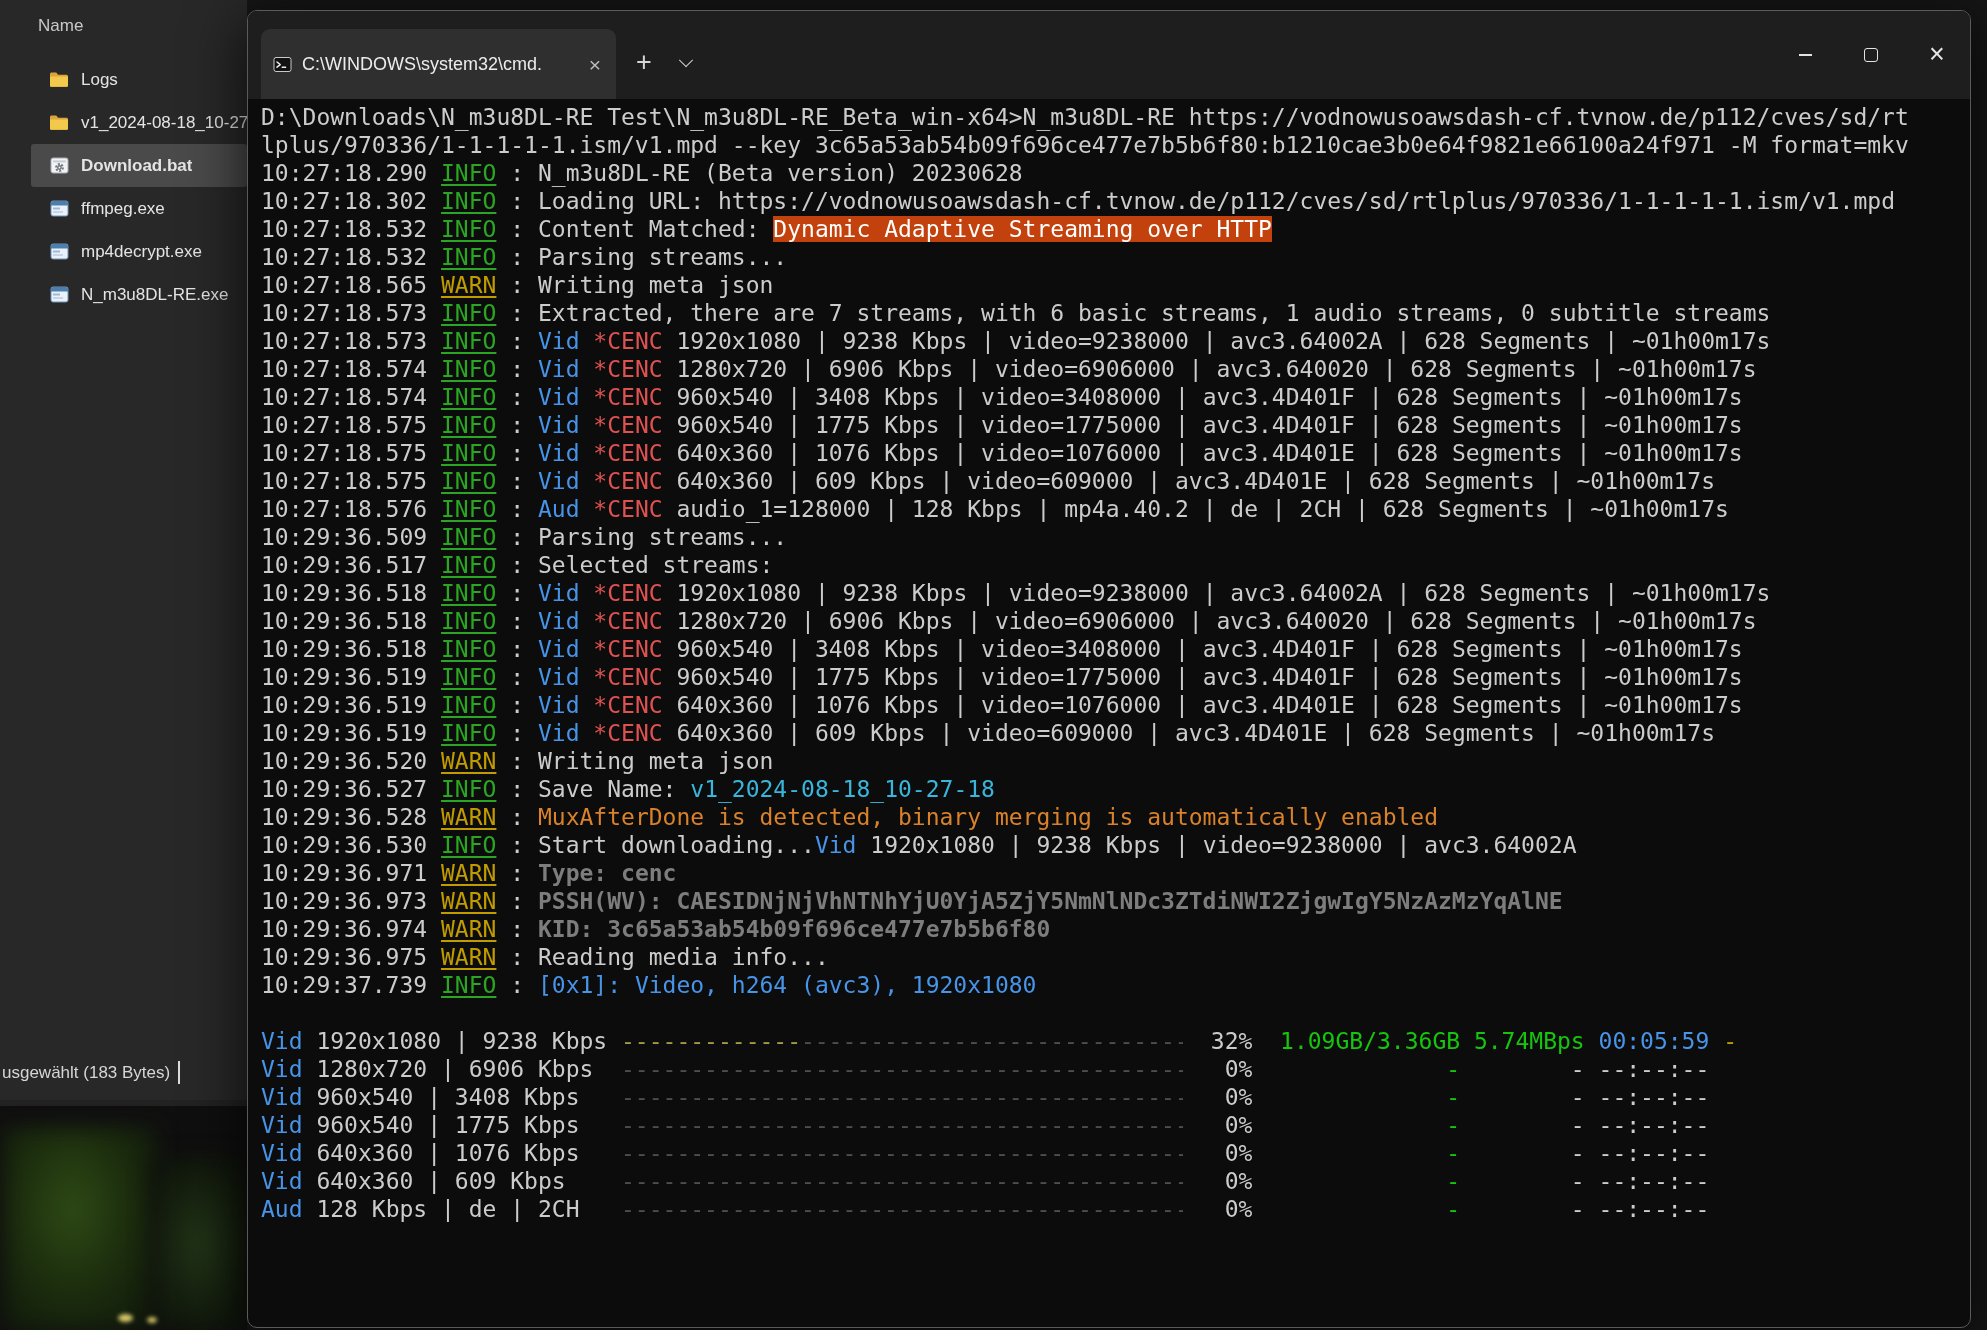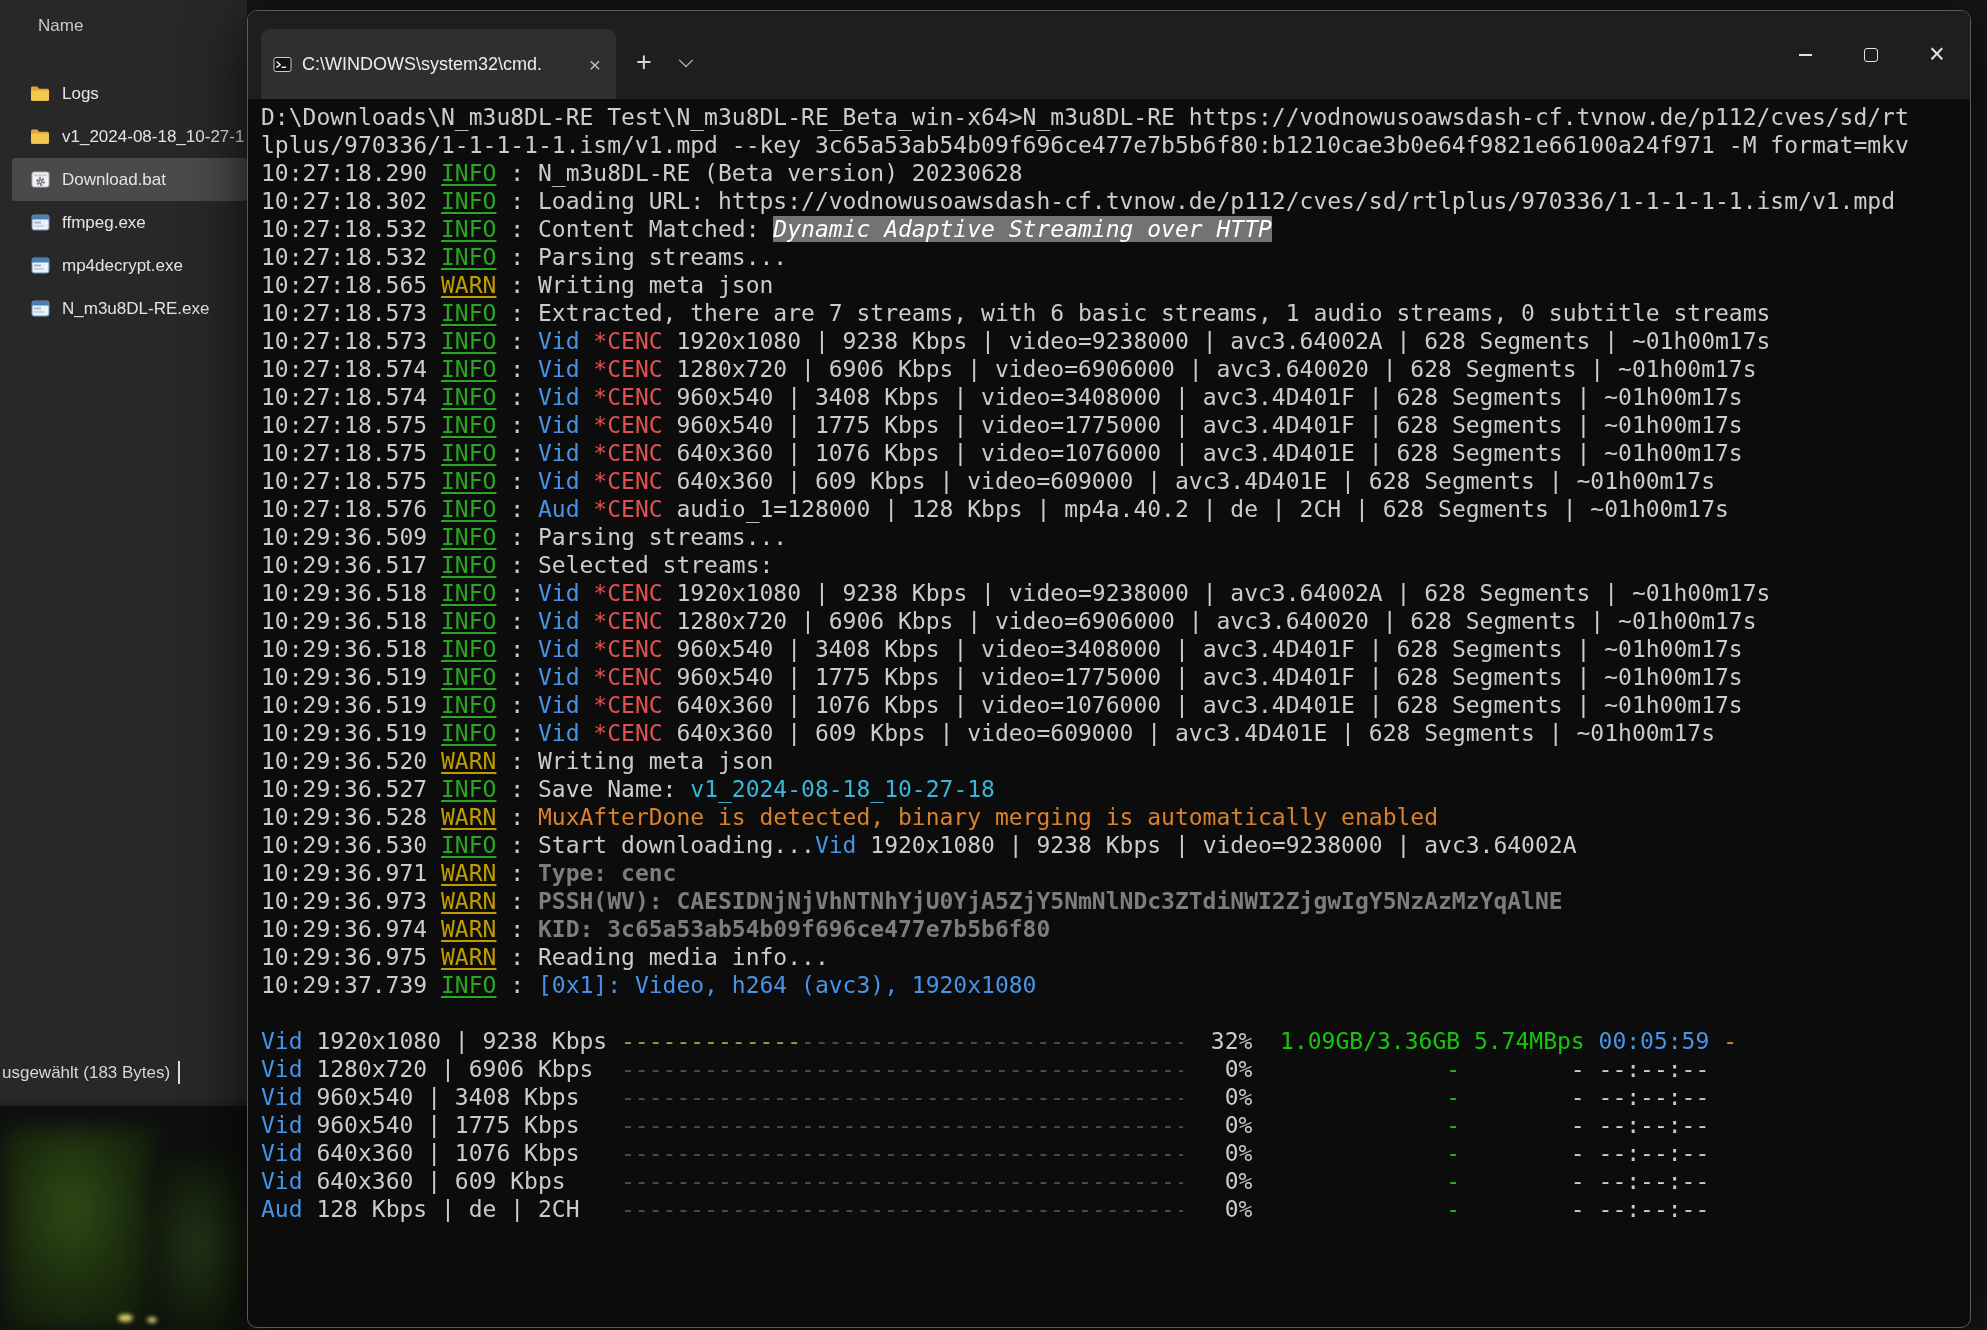--- a/index.html
+++ b/index.html
@@ -1,24 +1,24 @@
 <!DOCTYPE html>
 <html><head>
 <meta charset="utf-8">
 <style>
   html,body{margin:0;padding:0;background:#161616;}
   body{width:1987px;height:1330px;overflow:hidden;position:relative;font-family:"Liberation Sans",sans-serif;}
 
   
   .explorer{position:absolute;left:0;top:0;width:247px;height:1100px;background:#282828;overflow:hidden;}
   .explorer-header{position:absolute;top:16px;left:38px;color:#c9c9c9;font-size:17px;}
-  .file-list{position:absolute;top:72px;left:0;right:0;}
+  .file-list{position:absolute;top:58px;left:0;right:0;padding-left:19px;}
   .frow{display:flex;align-items:center;height:43px;margin-left:12px;padding-left:18px;gap:12px;
         color:#e4e4e4;font-size:17px;white-space:nowrap;border-radius:3px;}
-  .frow.sel{background:#4a4a4a;}
+  .frow.sel{background:#4a4a4a;font-weight:bold;}
   .ficon{width:20px;height:19px;display:flex;align-items:center;justify-content:center;flex:none;}
   .ficon svg{display:block;}
   .fname{overflow:hidden;}
   .explorer-status{position:absolute;top:1058px;left:0;width:100%;height:30px;color:#d6d6d6;
         font-size:17px;line-height:30px;padding-left:2px;box-sizing:border-box;white-space:nowrap;}
   .cursor-bar{position:absolute;top:1061px;left:178px;width:2px;height:23px;background:#dcdcdc;}
 
   
   .bg-bottom{position:absolute;left:0;top:1100px;width:247px;height:230px;background:#0f0f0f;overflow:hidden;}
   .band{position:absolute;top:0;left:0;width:100%;height:6px;background:#3a3a3a;opacity:.45;}
@@ -57,21 +57,21 @@
 
   .c-info{color:#2aa622;text-decoration:underline;text-underline-offset:3px;}
   .c-warn{color:#c19c00;text-decoration:underline;text-underline-offset:3px;}
   .c-blue{color:#4794e8;}
   .c-red{color:#e05252;}
   .c-cyan{color:#3ab6dc;}
   .c-gray{color:#7d7d7d;font-weight:bold;}
   .c-orange{color:#d9822b;}
   .c-bgreen{color:#16c60c;}
   .c-yellow{color:#c19c00;}
-  .c-hl{background:#737373;color:#ffffff;font-style:italic;}
+  .c-hl{background:#c2410c;color:#ffffff;}
 
   
   .progress-area{margin-top:28px;}
   .prow{display:flex;height:28px;white-space:pre;padding-right:185px;}
   .plabel{flex:0 0 26ch;overflow:hidden;display:inline-block;}
   .pdash{flex:1 1 auto;display:flex;overflow:hidden;min-width:0;}
   .pdone{overflow:hidden;color:#a29a45;}
   .prest{flex:1 1 auto;overflow:hidden;color:#4e4e4e;}
   .ppct{flex:0 0 5ch;text-align:right;}
   .psize{flex:0 0 15ch;text-align:right;}

